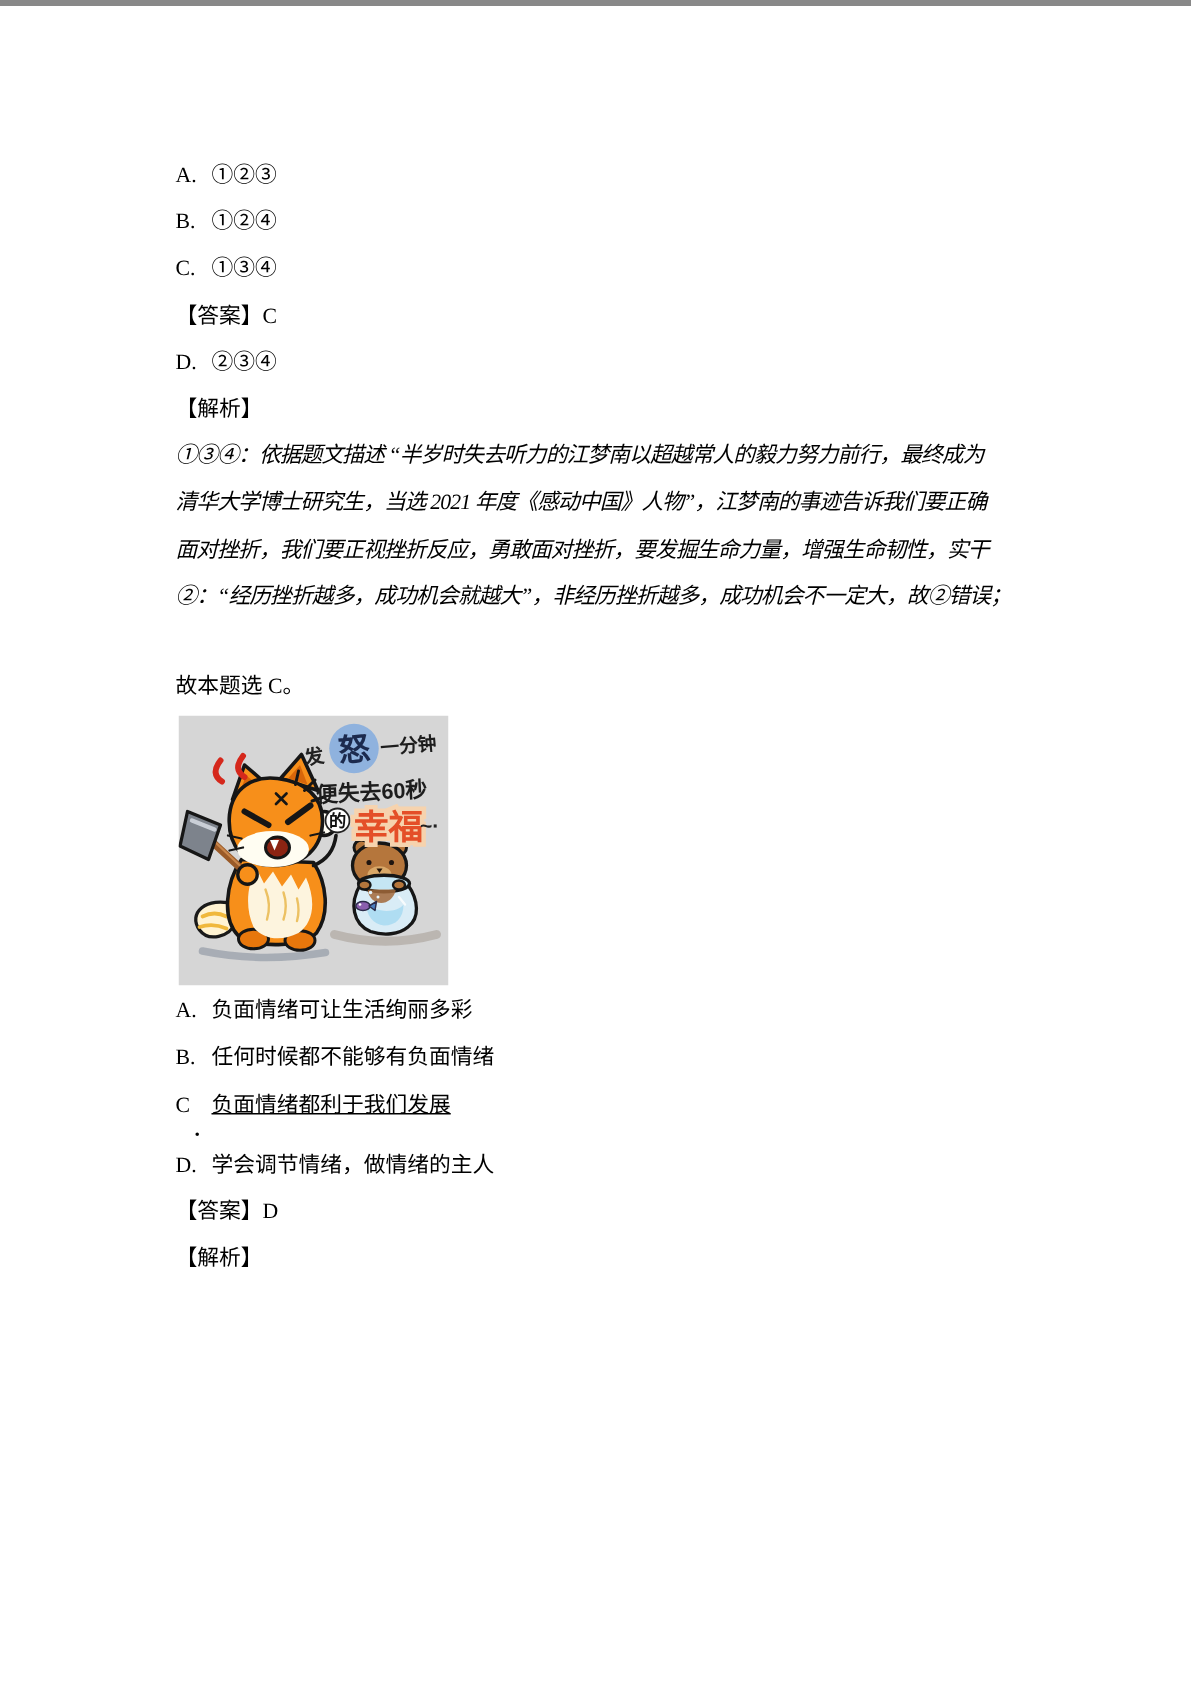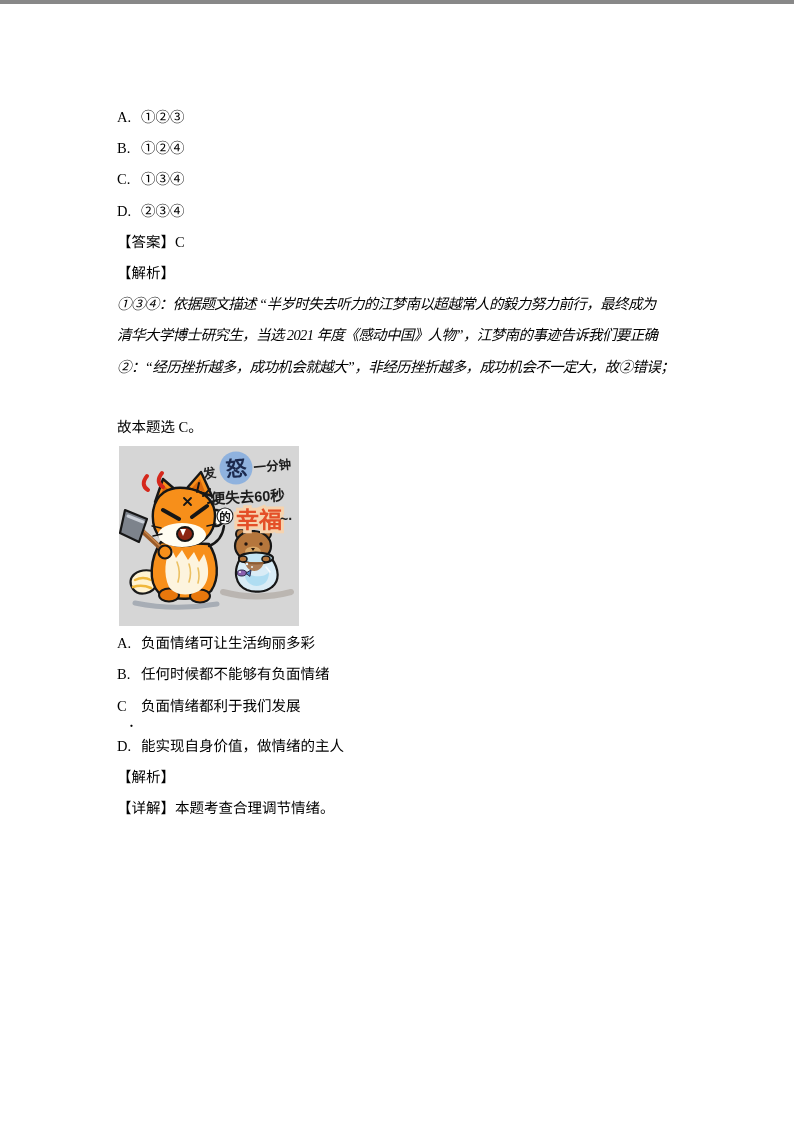--- a/index.html
+++ b/index.html
@@ -18,48 +18,49 @@
     width:572px;
   }
   .line {
     height:31.2px; line-height:31.2px;
     font-size:14.5px;
     white-space:nowrap;
   }
   .jline { letter-spacing:-0.6px;font-style:italic; }
   .olabel { display:inline-block; width:24px; }
   .spacer { height:29px; }
-  .cline { height:40.5px; line-height:32px; position:relative; }
+  .cline { height:40.5px; line-height:32px; position:relative;text-decoration:underline; }
   .cdot {
     position:absolute; left:11px; top:26px;
     height:14px; line-height:13px; font-size:14.5px;
   }
   .cartoon {
     width:180px; height:180px;
     margin:3px 0 2px 2px;
   }
   .cartoon svg { display:block; }
   .cartext { font-family:"Liberation Sans","DejaVu Sans",sans-serif; font-weight:bold; }
 </style>
 </head>
 <body>
 
 <div class="page">
   <div class="content">
 
     <div class="line"><span class="olabel">A.</span><span>①②③</span></div>
     <div class="line"><span class="olabel">B.</span><span>①②④</span></div>
     <div class="line"><span class="olabel">C.</span><span>①③④</span></div>
+    <div class="line"><span>【答案】</span><span>C</span></div>
+
     <div class="line"><span class="olabel">D.</span><span>②③④</span></div>
-
-    <div class="line"><span>【答案】</span><span>C</span></div>
     <div class="line"><span>【解析】</span></div>
 
     <div class="line jline">①③④：依据题文描述 “半岁时失去听力的江梦南以超越常人的毅力努力前行，最终成为</div>
     <div class="line jline">清华大学博士研究生，当选 2021 年度《感动中国》人物”，江梦南的事迹告诉我们要正确</div>
+    <div class="line jline">面对挫折，我们要正视挫折反应，勇敢面对挫折，要发掘生命力量，增强生命韧性，实干</div>
     <div class="line jline">②：“经历挫折越多，成功机会就越大”，非经历挫折越多，成功机会不一定大，故②错误；</div>
 
     <div class="spacer"></div>
 
     <div class="line">故本题选 C。</div>
 
 
     <div class="cartoon">
       <svg width="180" height="180" viewBox="0 0 180 180" xmlns="http://www.w3.org/2000/svg">
         <rect width="180" height="180" fill="#d6d6d6"></rect>
@@ -156,19 +157,19 @@
           <text x="117" y="82" font-size="23" fill="none" stroke="#f6d3ae" stroke-width="6">幸福</text>
           <text x="117" y="82" font-size="23" fill="#e44f28">幸福</text>
           <text x="161" y="78" font-size="14" fill="#222222">~·</text>
         </g>
       </svg>
     </div>
 
     <div class="line"><span class="olabel">A.</span><span>负面情绪可让生活绚丽多彩</span></div>
     <div class="line"><span class="olabel">B.</span><span>任何时候都不能够有负面情绪</span></div>
     <div class="line cline"><span class="olabel">C</span><span>负面情绪都利于我们发展</span><span class="cdot">．</span></div>
-    <div class="line"><span class="olabel">D.</span><span>能实现自身价值，做情绪的主人</span></div>
+    <div class="line"><span class="olabel">D.</span><span>学会调节情绪，做情绪的主人</span></div>
 
+    <div class="line"><span>【答案】</span><span>D</span></div>
     <div class="line"><span>【解析】</span></div>
-    <div class="line"><span>【详解】</span><span>本题考查合理调节情绪。</span></div>
 
   </div>
 </div>
 
 </body></html>

